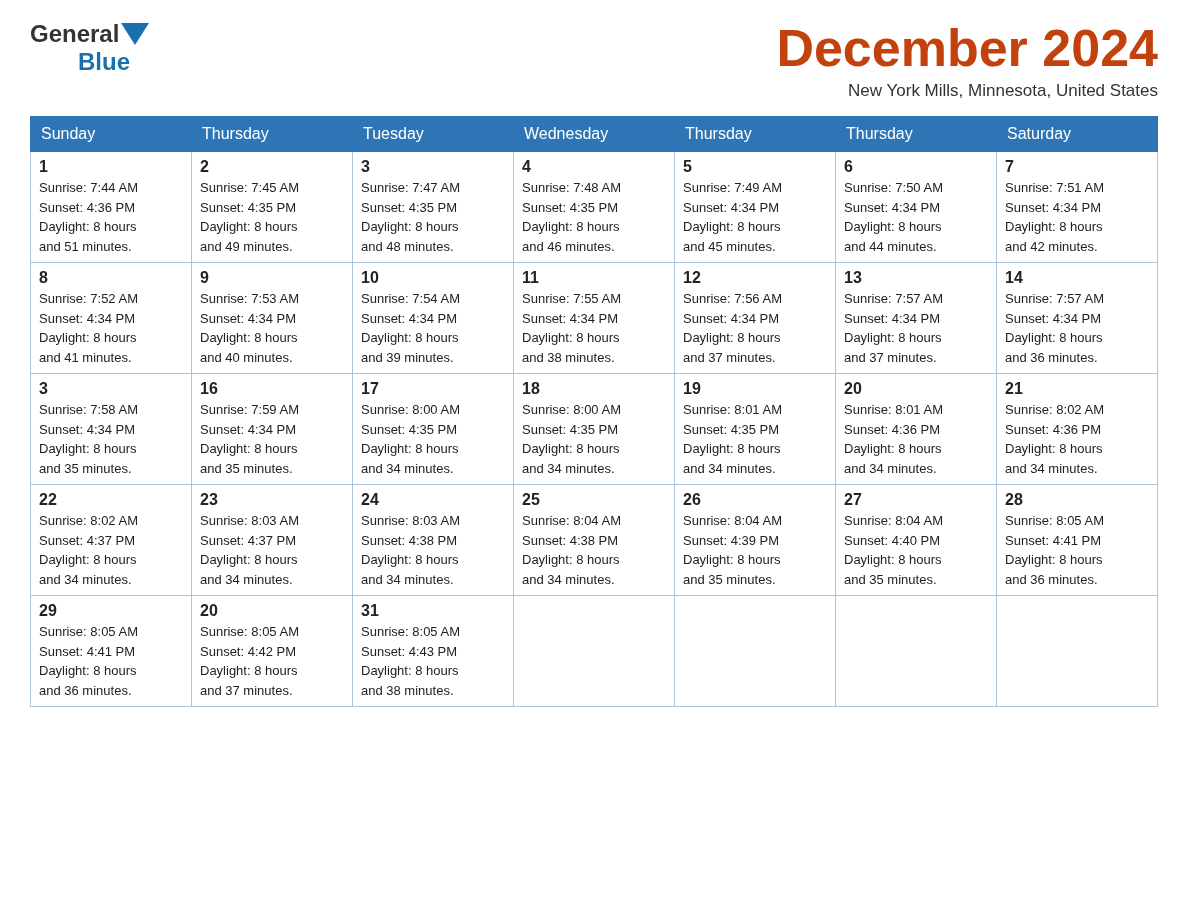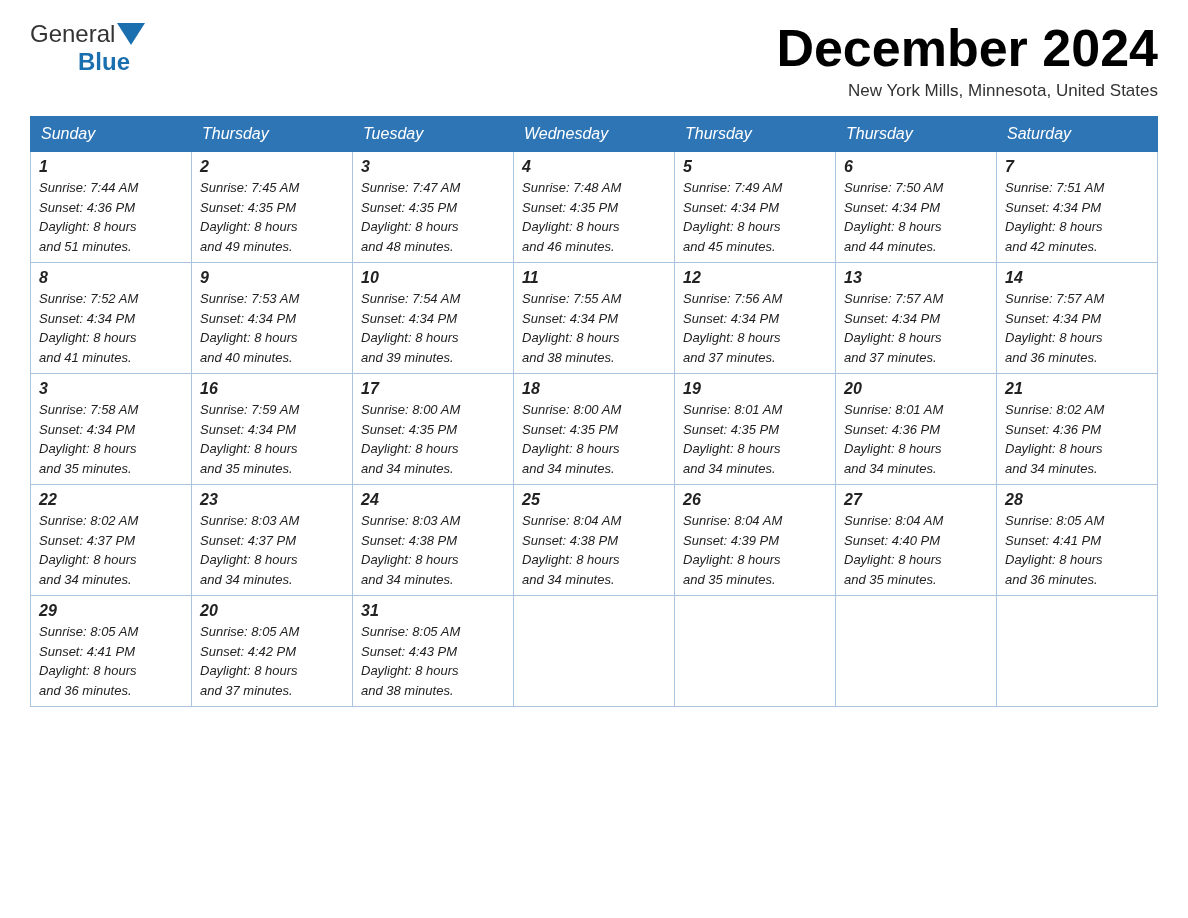--- a/index.html
+++ b/index.html
@@ -15,34 +15,33 @@
       justify-content: space-between;
       align-items: flex-start;
       margin-bottom: 10px;
     }
     .title-area {
       text-align: right;
     }
     .month-title {
       font-size: 52px;
       font-weight: bold;
-      color: #000000;
+      color: #c2410c;
       line-height: 1.1;
     }
     .location-title {
       font-size: 17px;
       color: #333;
       margin-top: 4px;
     }
     .calendar-table {
       width: 100%;
       border-collapse: collapse;
       margin-top: 15px;
       table-layout: fixed;
-      font-style: italic;
     }
     .calendar-table th {
       background-color: #2e75b6;
       color: #fff;
       font-size: 16px;
       font-weight: normal;
       padding: 8px 10px;
       text-align: left;
       border: 1px solid #2e75b6;
     }
@@ -85,21 +84,21 @@
       align-items: center;
       margin-left: 4px;
     }
   </style>
 </head>
 <body>
 
 <div class="header-row">
   <div class="logo-wrap">
     <div class="logo-line1">
-      <span style="font-size:24px;font-weight:normal;color:#333;">General</span>
+      <span style="font-size:24px;font-weight:bold;color:#333;">General</span>
       <svg width="28" height="22" viewBox="0 0 28 22" style="margin-left:2px;">
         <polygon points="0,0 28,0 14,22" fill="#1a6faf"></polygon>
       </svg>
     </div>
     <div class="logo-line2">
       <span style="font-size:24px;font-weight:bold;color:#1a6faf;margin-left:44px;">Blue</span>
     </div>
   </div>
   <div class="title-area">
     <div class="month-title">December 2024</div>

